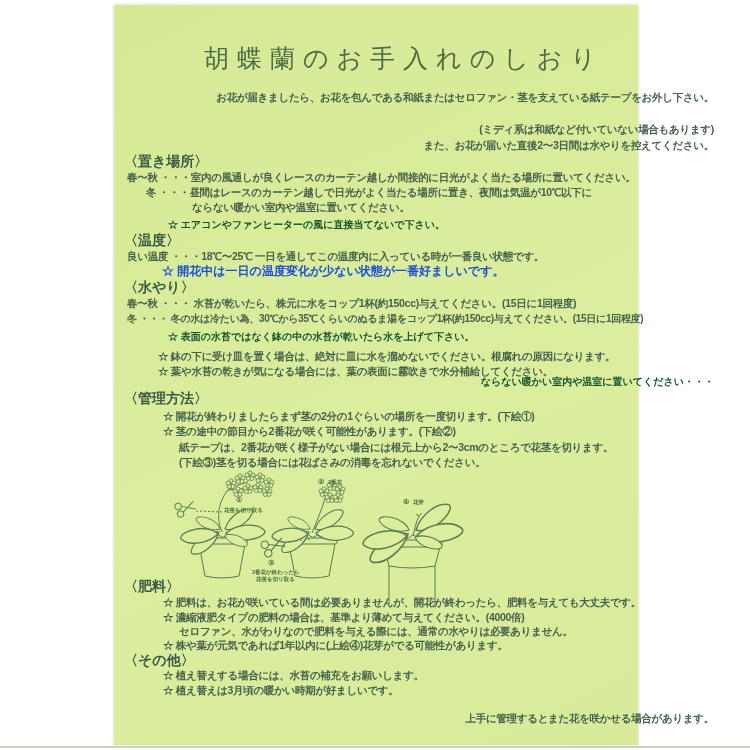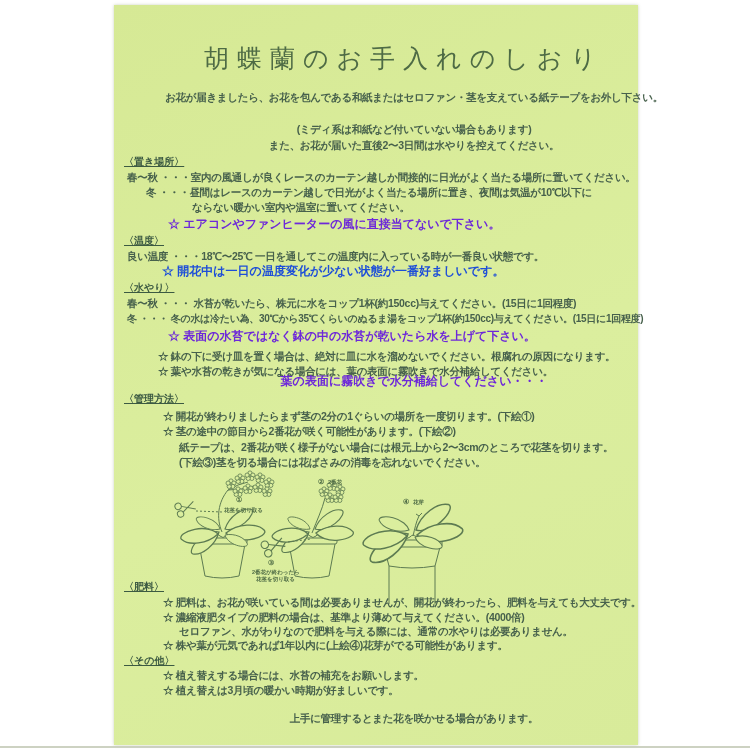--- a/index.html
+++ b/index.html
@@ -5,23 +5,23 @@
   html,body{margin:0;padding:0;}
   #page{position:relative;width:750px;height:750px;background:#ffffff;overflow:hidden;
         font-family:"Liberation Sans",sans-serif;}
   #paper{position:absolute;left:114px;top:5px;width:524px;height:740px;
          background:linear-gradient(155deg,#d6e995 0%,#dbee9e 55%,#d8eb9a 100%);
          box-shadow:0 0 3px rgba(140,150,110,.45);}
   #scan-edge{position:absolute;left:0;top:746px;width:750px;height:2px;
              background:#bcc3ae;opacity:.75;}
   .line{position:absolute;white-space:nowrap;font-weight:bold;
         font-size:10.5px;letter-spacing:-0.3px;color:#47614c;line-height:15px;}
-  .ctr{left:114px;width:600px;text-align:center;}
-  .hd{font-size:10px;color:#3c5a42;letter-spacing:0;text-decoration:underline;}
-  .em{font-size:12px;color:#6d28d9;letter-spacing:0;}
+  .ctr{left:114px;width:600px;text-align:right;}
+  .hd{font-size:14px;color:#3c5a42;letter-spacing:0;}
+  .em{font-size:10px;color:#14532d;letter-spacing:0;}
   .em2{font-size:12px;color:#1d4ed8;letter-spacing:0;}
   #title{position:absolute;top:42px;left:114px;width:580px;text-align:center;
          font-family:"Liberation Serif",serif;font-weight:400;font-size:25px;
          letter-spacing:8px;color:#4e6b45;white-space:nowrap;}
   #figs{position:absolute;left:160px;top:466px;}
   #figs text{font-family:"Liberation Sans",sans-serif;fill:#4e6b45;font-weight:bold;}
 </style>
 </head>
 <body>
 
@@ -44,21 +44,21 @@
   <div class="line" style="top:249px;left:127px">良い温度 ・・・18℃〜25℃ 一日を通してこの温度内に入っている時が一番良い状態です。</div>
   <div class="line em2" style="top:264px;left:162px">☆ 開花中は一日の温度変化が少ない状態が一番好ましいです。</div>
 
   <div class="line hd" style="top:280px;left:124px">〈水やり〉</div>
   <div class="line" style="top:296px;left:127px">春〜秋 ・・・ 水苔が乾いたら、株元に水をコップ1杯(約150cc)与えてください。(15日に1回程度)</div>
   <div class="line" style="top:311px;left:127px;font-size:10px">冬 ・・・ 冬の水は冷たい為、30℃から35℃くらいのぬるま湯をコップ1杯(約150cc)与えてください。(15日に1回程度)</div>
   <div class="line em" style="top:312px;left:168px;top:329px">☆ 表面の水苔ではなく鉢の中の水苔が乾いたら水を上げて下さい。</div>
   <div class="line" style="top:349px;left:158px">☆ 鉢の下に受け皿を置く場合は、絶対に皿に水を溜めないでください。根腐れの原因になります。</div>
   <div class="line" style="top:364px;left:158px">☆ 葉や水苔の乾きが気になる場合には、葉の表面に霧吹きで水分補給してください。</div>
 
-  <div class="line ctr em" style="top:374px">葉の表面に霧吹きで水分補給してください・・・</div>
+  <div class="line ctr em" style="top:374px">ならない暖かい室内や温室に置いてください・・・</div>
 
   <div class="line hd" style="top:391px;left:124px">〈管理方法〉</div>
   <div class="line" style="top:409px;left:163px">☆ 開花が終わりましたらまず茎の2分の1ぐらいの場所を一度切ります。(下絵①)</div>
   <div class="line" style="top:424px;left:163px">☆ 茎の途中の節目から2番花が咲く可能性があります。(下絵②)</div>
   <div class="line" style="top:440px;left:179px">紙テープは、2番花が咲く様子がない場合には根元上から2〜3cmのところで花茎を切ります。</div>
   <div class="line" style="top:455px;left:179px">(下絵③)茎を切る場合には花ばさみの消毒を忘れないでください。</div>
 
   <svg id="figs" width="320" height="140" viewBox="0 0 320 140">
     <defs>
       <path id="leaf" d="M0,0 C8,-8 22,-10 28,-5 C30,-3 26,1 18,3 C10,5 3,3 0,0 Z"></path>

